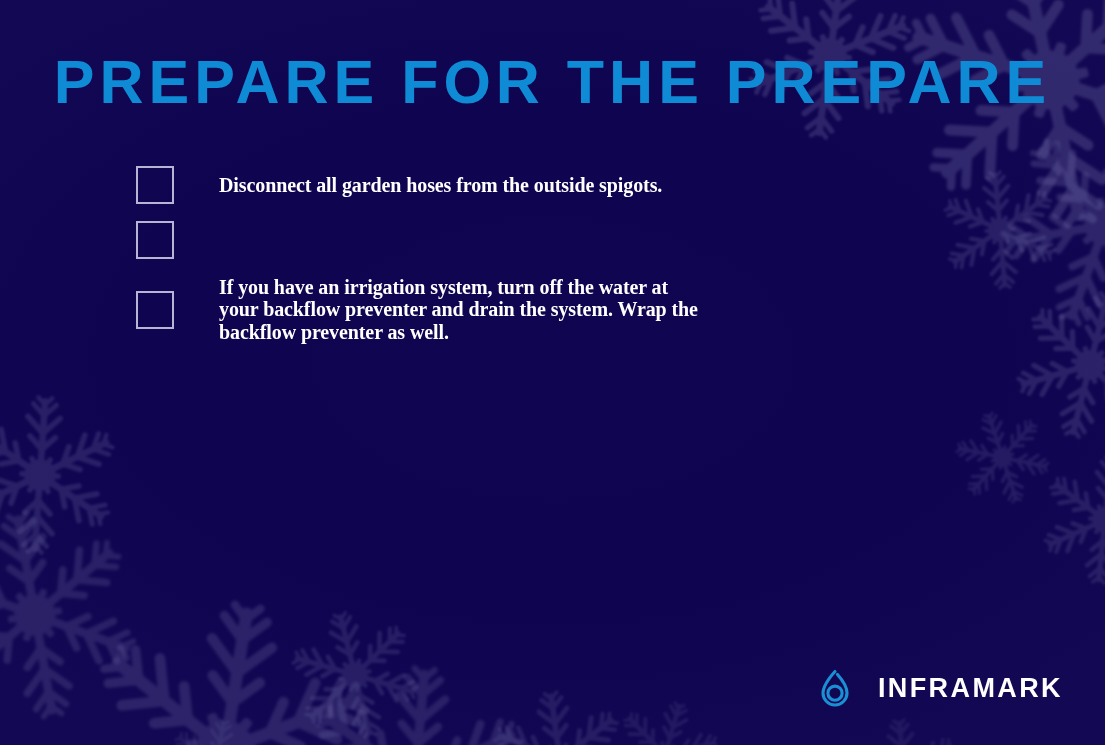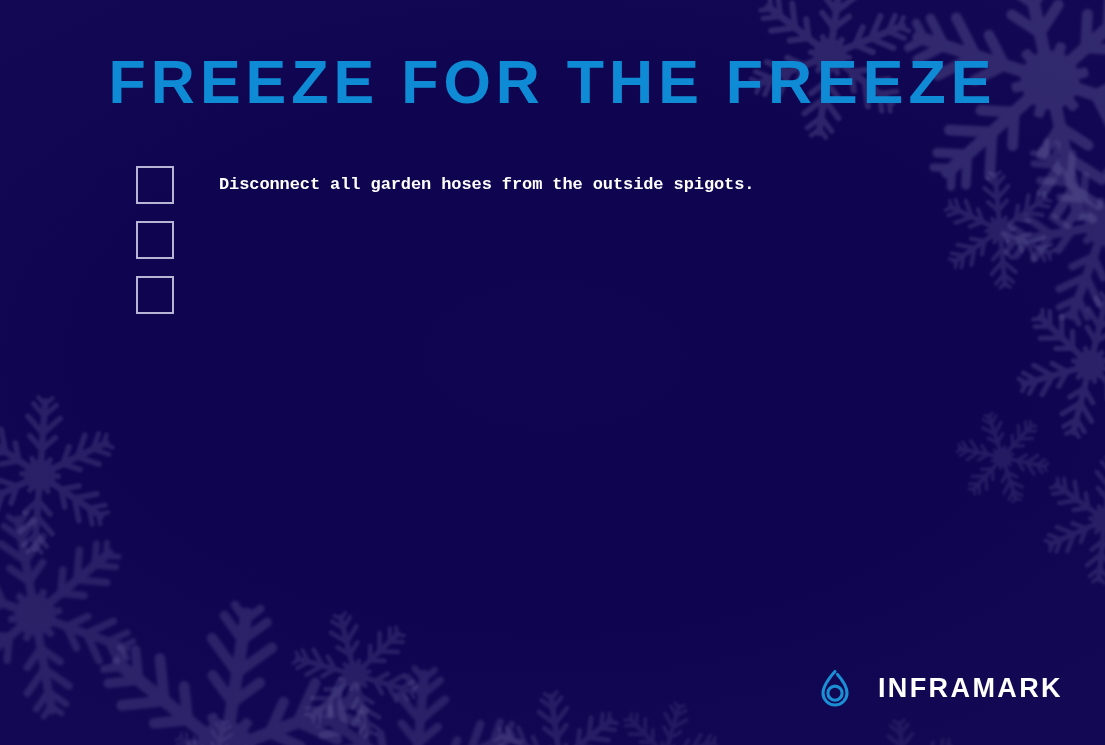--- a/index.html
+++ b/index.html
@@ -75,25 +75,25 @@
     width: 38px;
     height: 38px;
     border: 2px solid #b9b4d6;
     background: transparent;
     box-sizing: border-box;
     margin-right: 45px;
   }
 
   .item-text {
     color: #ffffff;
-    font-size: 17px;
+    font-size: 20px;
     font-weight: 700;
     line-height: 1.12;
     letter-spacing: -0.1px;
-    font-family: Liberation Mono, monospace;
+    font-family: Liberation Serif, serif;
     white-space: pre-line;
   }
 
   
   .logo {
     position: absolute;
     right: 42px;
     bottom: 38px;
     display: flex;
     align-items: center;
@@ -1572,37 +1572,40 @@
               <line x1="0" y1="-3" x2="0" y2="-13" stroke-width="2.6"></line>
               <line x1="0" y1="-2" x2="-5.5" y2="-10.5" stroke-width="2.4"></line>
               <line x1="0" y1="-2" x2="5.5" y2="-10.5" stroke-width="2.4"></line>
             </g>
             <polygon points="0.00,-9.00 7.79,-4.50 7.79,4.50 0.00,9.00 -7.79,4.50 -7.79,-4.50" stroke-width="3.4"></polygon>
           </g>
         </svg>
       </div>
     </div>
 
-  <div class="title">FREEZE FOR THE FREEZE</div>
+  <div class="title">PREPARE FOR THE PREPARE</div>
 
   <div class="checklist">
 
     <div class="check-row">
       <div class="checkbox"></div>
       <div class="item-text">Disconnect all garden hoses from the outside spigots.</div>
     </div>
 
 
     <div class="check-row">
       <div class="checkbox"></div>
     </div>
 
 
     <div class="check-row">
       <div class="checkbox"></div>
+      <div class="item-text">If you have an irrigation system, turn off the water at
+your backflow preventer and drain the system. Wrap the
+backflow preventer as well.</div>
     </div>
 
   </div>
 
   <div class="logo">
     <span class="logo-drop">
       <svg viewBox="0 0 34 38" xmlns="http://www.w3.org/2000/svg">
         <path d="M17 2.5 C17 2.5 5 15 5 24 A12 12 0 0 0 29 24 C29 17.5 23.5 10 19.5 5.5" fill="none" stroke="#1b8fd4" stroke-width="3.1" stroke-linecap="round" stroke-linejoin="round"></path>
         <circle cx="17" cy="24.2" r="7.1" fill="none" stroke="#1b8fd4" stroke-width="3.1"></circle>
       </svg>

